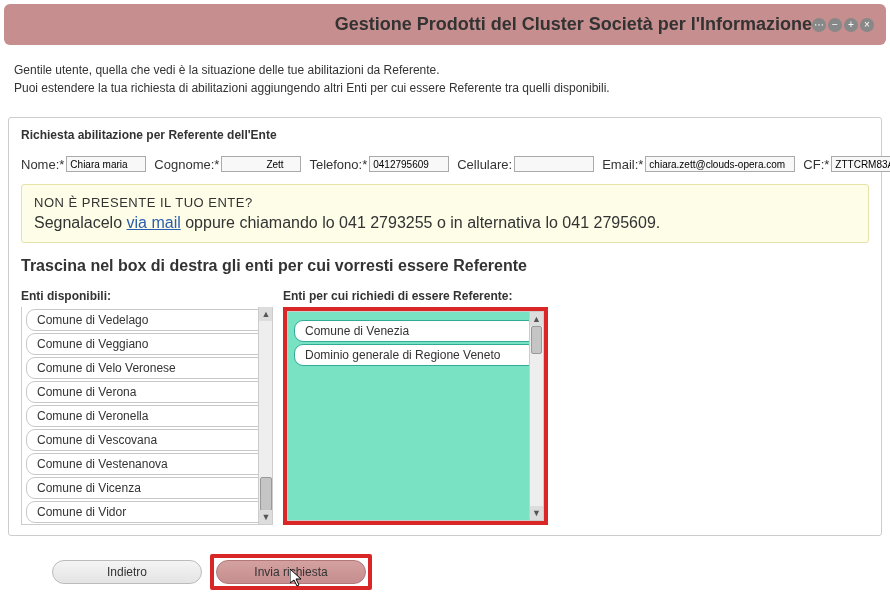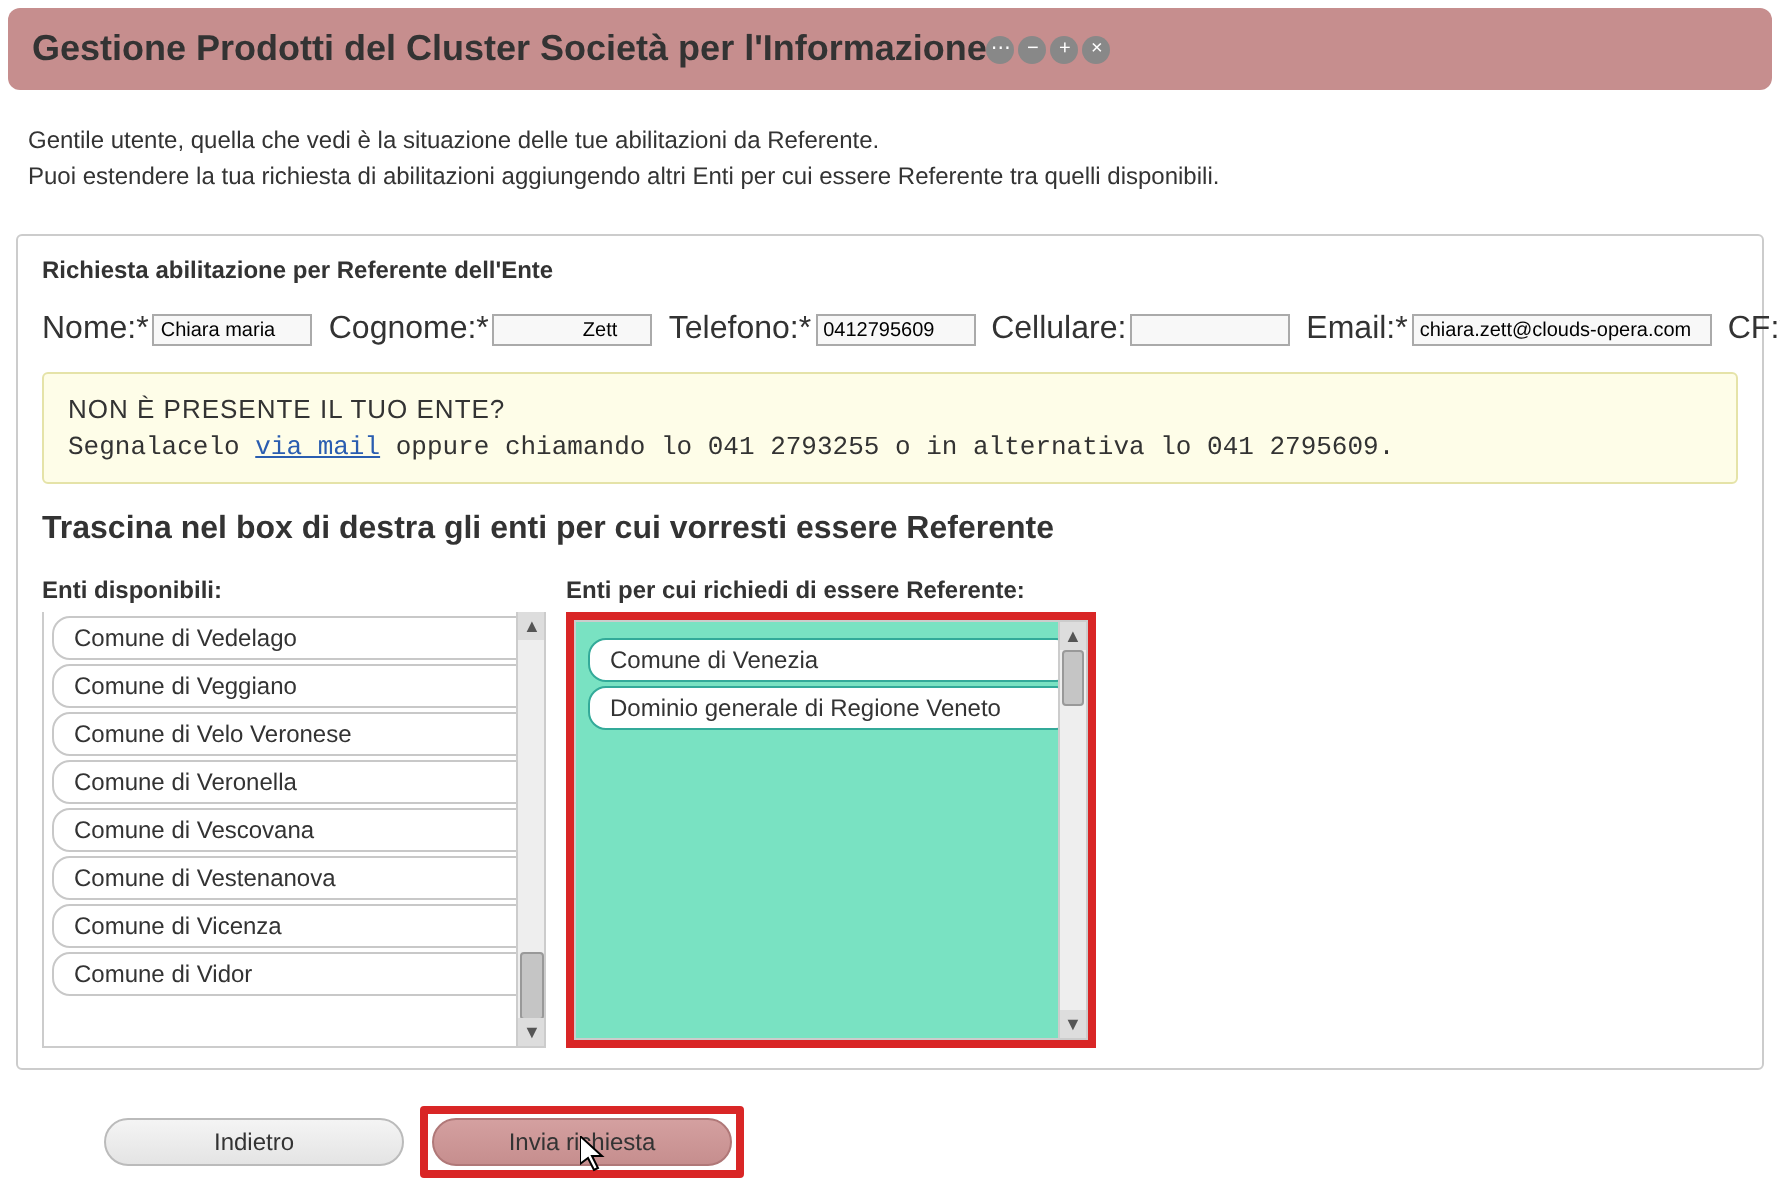--- a/index.html
+++ b/index.html
@@ -1,41 +1,41 @@
 <!DOCTYPE html>
 <html><head>
 <meta charset="utf-8">
 <style>
   * { box-sizing: border-box; margin: 0; padding: 0; }
   body { font-family: Arial, Helvetica, sans-serif; font-size: 12px; background: #fff; color: #333; width: 890px; }
 
-  .header-bar { background: #c68e8e; padding: 10px 12px; border-radius: 6px; margin: 4px; display: flex; justify-content: flex-start; align-items: center; }
+  .header-bar { background: #c68e8e; padding: 10px 12px; border-radius: 6px; margin: 4px; display: flex; justify-content: flex-end; align-items: center; }
   .header-bar h1 { font-size: 18px; font-weight: bold; color: #333; }
   .header-icons { display: flex; gap: 2px; }
   .header-icons span { width: 14px; height: 14px; border-radius: 50%; background: #888; color: #fff; font-size: 10px; line-height: 14px; text-align: center; cursor: pointer; }
 
   .intro { padding: 12px 14px; font-size: 12px; line-height: 1.5; }
 
   .panel { border: 1px solid #ccc; margin: 8px; padding: 10px 12px; border-radius: 3px; }
   .panel-title { font-size: 12px; font-weight: bold; margin-bottom: 14px; }
 
   .form-row { display: flex; gap: 8px; align-items: center; flex-wrap: nowrap; font-size: 10px; }
   .form-group { display: flex; align-items: center; gap: 2px; }
-  .form-group label { white-space: nowrap; font-size: 16px; }
+  .form-group label { white-space: nowrap; font-size: 13px; }
   .form-group input { border: 1px solid #aaa; background: #f8f8f8; font-size: 10px; padding: 1px 3px; height: 16px; }
   input.f-nome { width: 80px; }
   input.f-cognome { width: 80px; padding-left: 44px; }
   input.f-tel { width: 80px; }
   input.f-cell { width: 80px; }
   input.f-email { width: 150px; }
   input.f-cf { width: 110px; }
 
   .notice-box { background: #fefde8; border: 1px solid #e5e3a8; padding: 10px 12px; margin: 12px 0 14px 0; border-radius: 3px; }
   .notice-title { font-weight: normal; font-size: 13px; letter-spacing: 0.5px; margin-bottom: 4px; }
-  .notice-text { font-size: 13px; font-family: Liberation Mono, monospace; }
+  .notice-text { font-size: 16px; }
   .notice-text a { color: #2a5db0; text-decoration: underline; }
 
   .drag-instr { font-size: 16px; font-weight: bold; margin: 4px 0 14px 0; }
 
   .dual-list { display: flex; gap: 10px; }
   .col { flex: 0 0 auto; }
   .col-left { width: 252px; }
   .col-right { width: 265px; }
   .col-title { font-size: 12px; font-weight: bold; margin-bottom: 4px; }
 
@@ -121,20 +121,21 @@
   <div class="drag-instr">Trascina nel box di destra gli enti per cui vorresti essere Referente</div>
 
   <div class="dual-list">
     <div class="col col-left">
       <div class="col-title">Enti disponibili:</div>
       <div class="list-wrap left">
         <div class="pill cut-top" style="visibility:hidden;height:0;padding:0;margin:0;border:none;"></div>
         <div class="pill">Comune di Vedelago</div>
         <div class="pill">Comune di Veggiano</div>
         <div class="pill">Comune di Velo Veronese</div>
+        <div class="pill">Comune di Verona</div>
         <div class="pill">Comune di Veronella</div>
         <div class="pill">Comune di Vescovana</div>
         <div class="pill">Comune di Vestenanova</div>
         <div class="pill">Comune di Vicenza</div>
         <div class="pill">Comune di Vidor</div>
         <div class="scrollbar-fake left-scroll left-scroll-outer">
           <div class="arrow" style="top:0">▲</div>
           <div class="thumb"></div>
           <div class="arrow" style="bottom:0">▼</div>
         </div>

